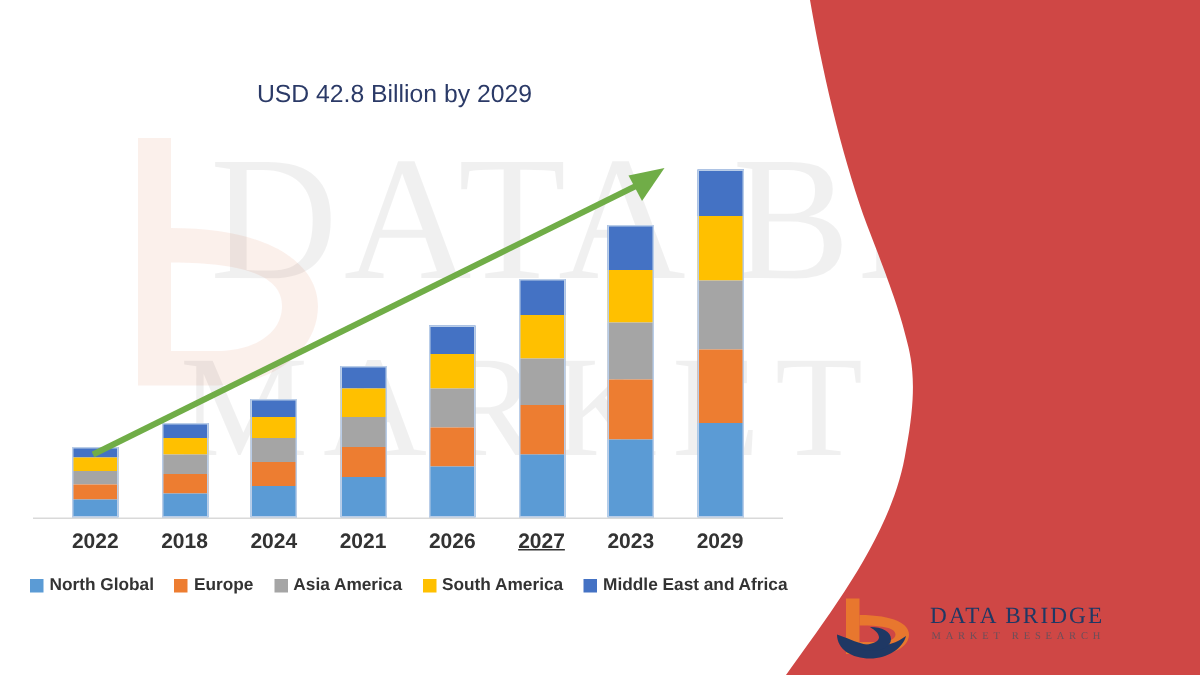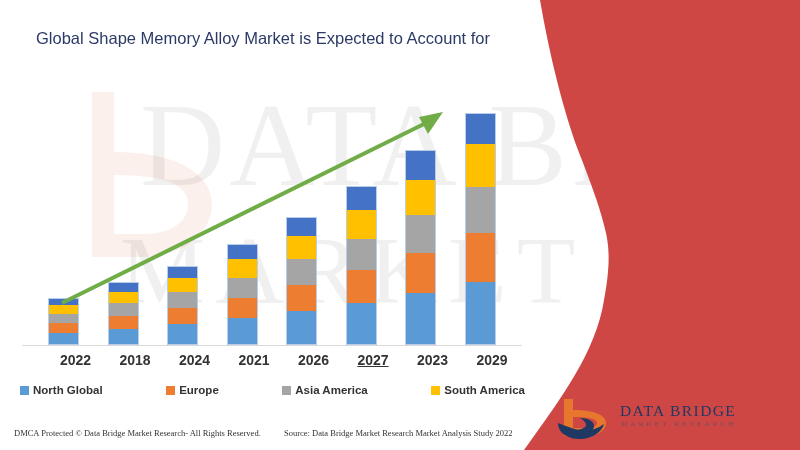--- a/index.html
+++ b/index.html
@@ -46,21 +46,21 @@
     display:flex;flex-direction:column-reverse;
     box-sizing:border-box;
   }
   .bars-wrap{position:absolute;left:0;top:0;width:540px;height:345px;}
   .seg{width:100%;box-sizing:border-box;border-left:1px solid rgba(255,255,255,0.0);}
   .bar-outline{position:absolute;box-sizing:border-box;border:1px solid #b9cde8;pointer-events:none;}
 
   .arrow-svg{position:absolute;left:0;top:0;width:540px;height:360px;}
 
   
-  .xlabels{position:absolute;left:12px;top:352px;width:540px;height:22px;}
+  .xlabels{position:absolute;left:0;top:352px;width:540px;height:22px;}
   .xlab{
     position:absolute;width:60px;text-align:center;
     font-size:14px;font-weight:bold;color:#333333;
   }
 
   
   .legend{
     position:absolute;left:20px;top:381px;width:505px;height:18px;
     display:flex;align-items:center;justify-content:space-between;
     font-size:11.5px;font-weight:bold;color:#333;
@@ -102,21 +102,22 @@
     <svg class="wm-blob" viewBox="0 0 175 185">
       <path d="M30 10 L30 175 L52 175 L52 10 Z" fill="#f4cfc0"></path>
       <path d="M52 70 C120 70 150 95 150 122 C150 152 120 175 80 175 L52 175 L52 152 L82 152
                C108 152 126 140 126 122 C126 104 106 93 52 93 Z" fill="#f4cfc0"></path>
     </svg>
     <div class="wm-text wm-databridge">DATA BRIDGE</div>
     <div class="wm-text wm-research">MARKET RESEARCH</div>
   </div>
 
   <div class="title">
-    <span>Global Shape Memory Alloy Market is Expected to Account for</span><br>
+    <br>
+    <span>USD 42.8 Billion by 2029</span>
   </div>
 
   <div id="chart">
     <div class="bars-wrap" id="bars-wrap">
         <div class="bar" style="left: 48px; top: 0px; height: 345px;">
           <div class="seg" style="height: 11.9252px; background: rgb(91, 155, 213);"></div>
           <div class="seg" style="height: 9.75701px; background: rgb(237, 125, 49);"></div>
           <div class="seg" style="height: 9.21495px; background: rgb(165, 165, 165);"></div>
           <div class="seg" style="height: 8.6729px; background: rgb(255, 192, 0);"></div>
           <div class="seg" style="height: 7.04673px; background: rgb(68, 114, 196);"></div>
@@ -206,27 +207,27 @@
           <span>Europe</span>
         </div>
         <div class="leg-item">
           <span class="leg-sw" style="background: rgb(165, 165, 165);"></span>
           <span>Asia America</span>
         </div>
         <div class="leg-item">
           <span class="leg-sw" style="background: rgb(255, 192, 0);"></span>
           <span>South America</span>
         </div>
+        <div class="leg-item">
+          <span class="leg-sw" style="background: rgb(68, 114, 196);"></span>
+          <span>Middle East and Africa</span>
+        </div>
       </div>
   </div>
 
-  <div class="footer">
-    <div class="foot-left">DMCA Protected © Data Bridge Market Research- All Rights Reserved.</div>
-    <div class="foot-right">Source: Data Bridge Market Research Market Analysis Study 2022</div>
-  </div>
 
   <div class="redpanel">
     <svg width="300" height="450" viewBox="0 0 300 450">
       <path d="M40 0 L300 0 L300 450 L24 450 C60 400 96 352 104 300
                C112 258 108 240 104 225 C100 208 92 186 78 150 C64 112 50 58 40 0 Z" fill="#cf4745"></path>
     </svg>
 
     
 
     

